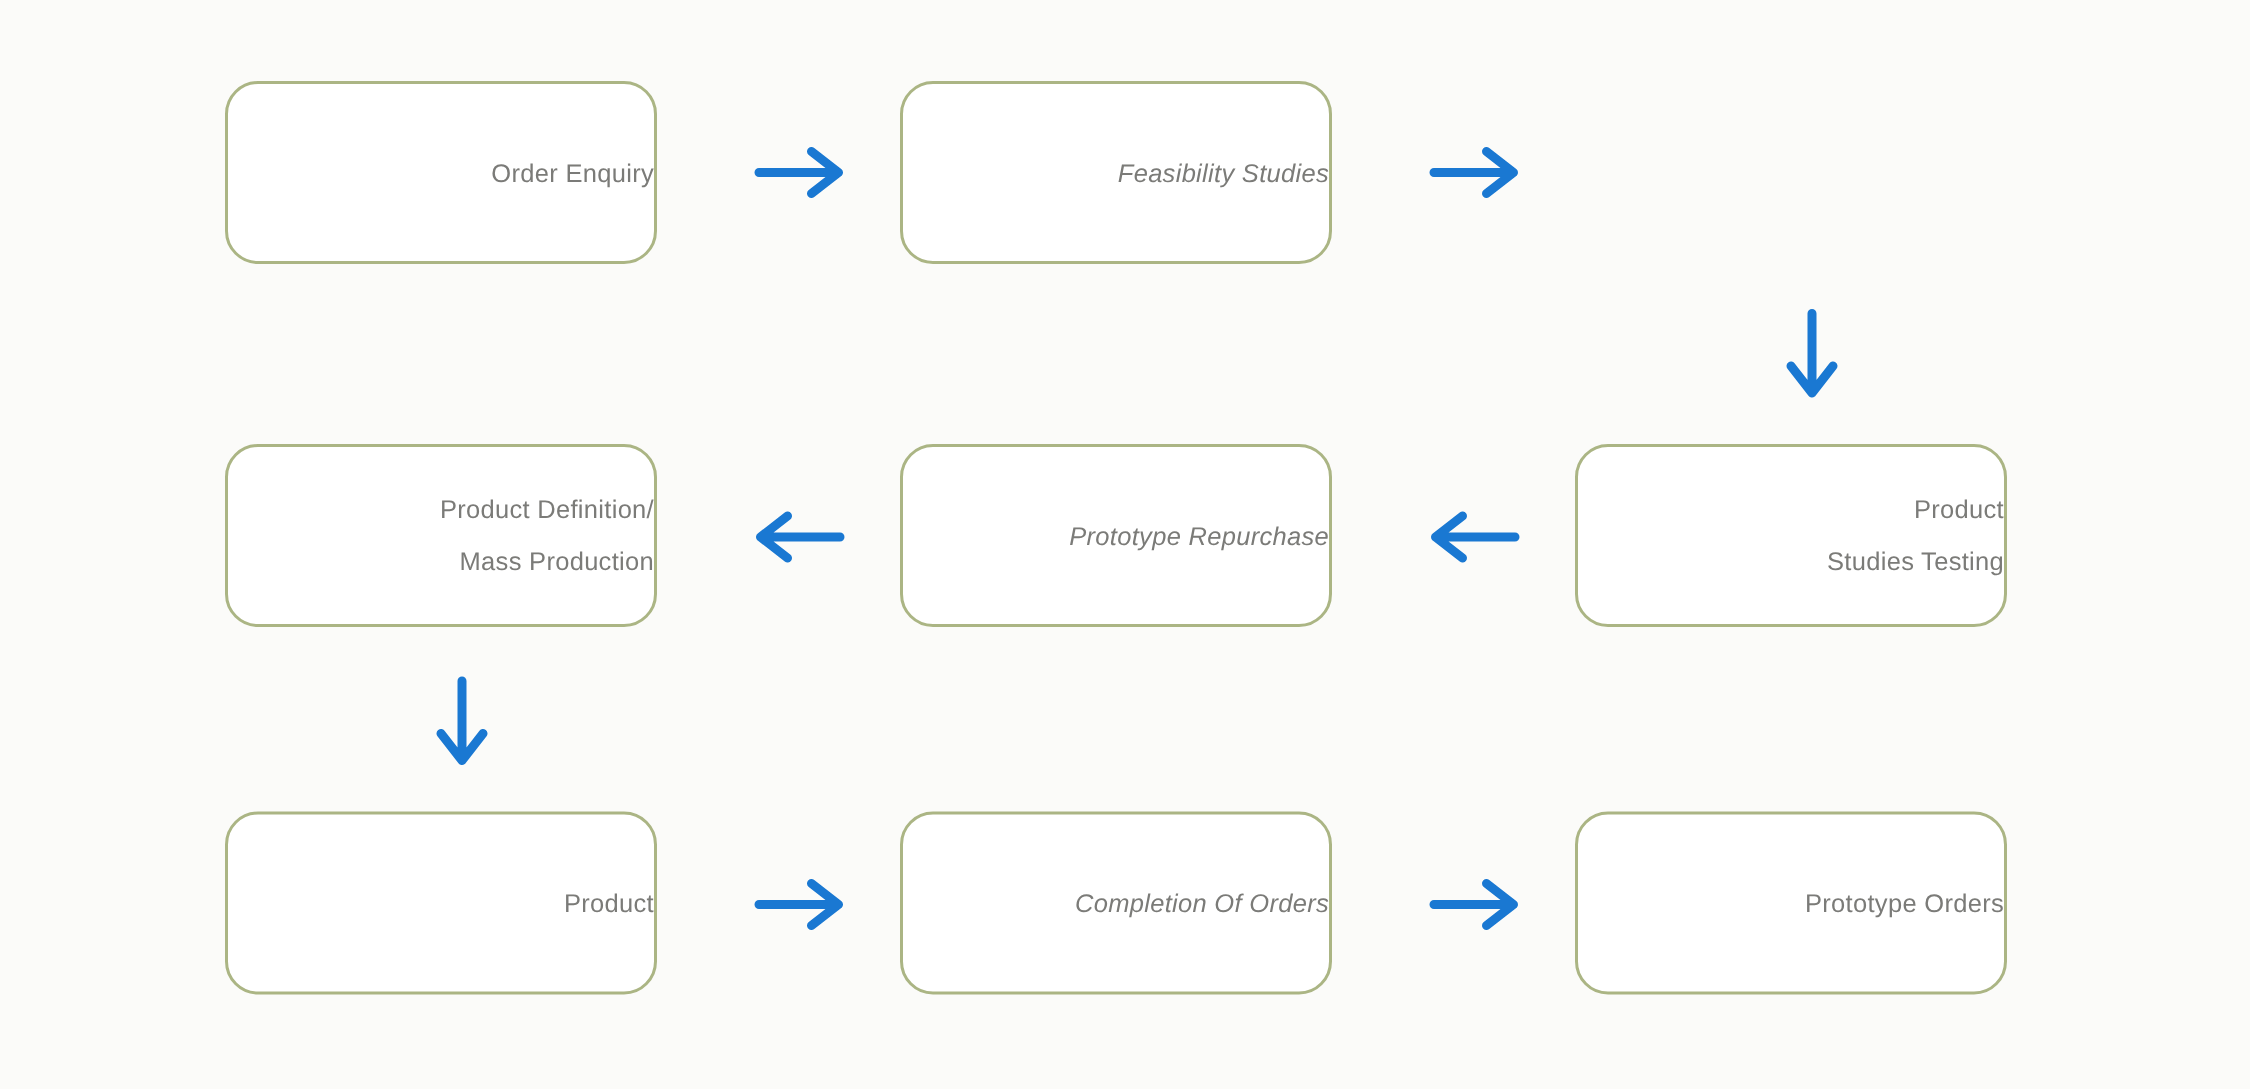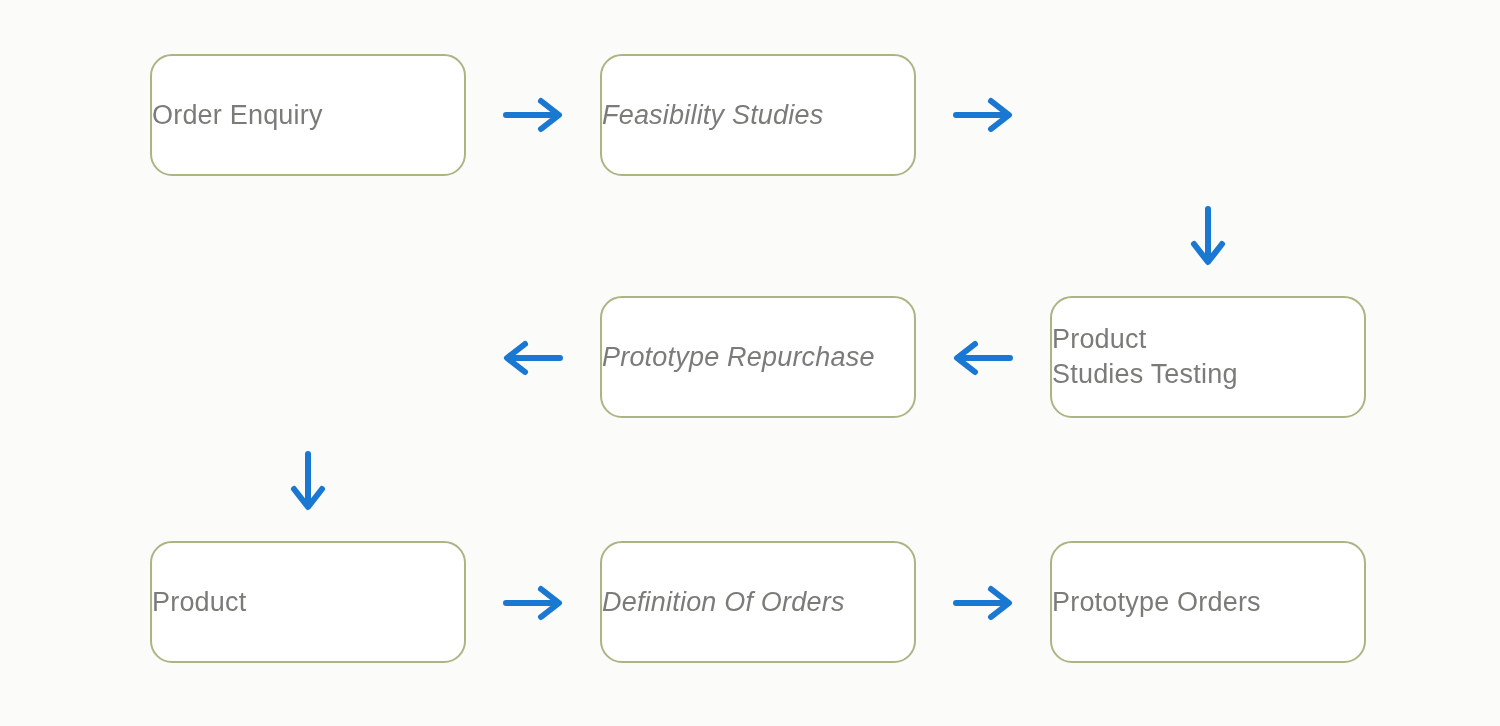--- a/index.html
+++ b/index.html
@@ -17,32 +17,32 @@
   }
   .canvas{
     position:relative;
     width:1500px;
     height:726px;
     background:var(--bg);
     overflow:hidden;
   }
   .node{
     position:absolute;
-    width:316px;
+    width:288px;
     height:122px;
     background:var(--box-fill);
     border:2px solid var(--box-border);
     border-radius:22px;
     display:flex;
     flex-direction:column;
-    align-items:flex-start;
+    align-items:flex-end;
     justify-content:center;
     text-align:center;
     color:var(--text);
-    font-size:27px;
+    font-size:17px;
     line-height:35px;
     font-weight:400;
     letter-spacing:0.2px;
   }
   .node .line{ display:block; }
   .c1{ left:150px; }
   .c2{ left:600px;font-style:italic; }
   .c3{ left:1050px; }
   .r1{ top:54px; }
   .r2{ top:296px; }
@@ -79,26 +79,30 @@
   </div>
 
   <div class="node r2 c3">
     <span class="line">Product</span>
     <span class="line">Studies Testing</span>
   </div>
   <div class="node r2 c2">
     <span class="line">Prototype Repurchase</span>
     <span class="line"></span>
   </div>
+  <div class="node r2 c1">
+    <span class="line">Product Definition/</span>
+    <span class="line">Mass Production</span>
+  </div>
 
   <div class="node r3 c1">
     <span class="line">Product</span>
   </div>
   <div class="node r3 c2">
-    <span class="line">Definition Of Orders</span>
+    <span class="line">Completion Of Orders</span>
     <span class="line"></span>
   </div>
   <div class="node r3 c3">
     <span class="line">Prototype Orders</span>
     <span class="line"></span>
   </div>
 
   <div class="arrow ah g1 ar1">
     <svg width="72" height="48" viewBox="0 0 72 48" fill="none">
       <path d="M9 24 H58 M44 10 L62 24 L44 38" stroke="currentColor" stroke-width="6" stroke-linecap="round" stroke-linejoin="round"></path>

